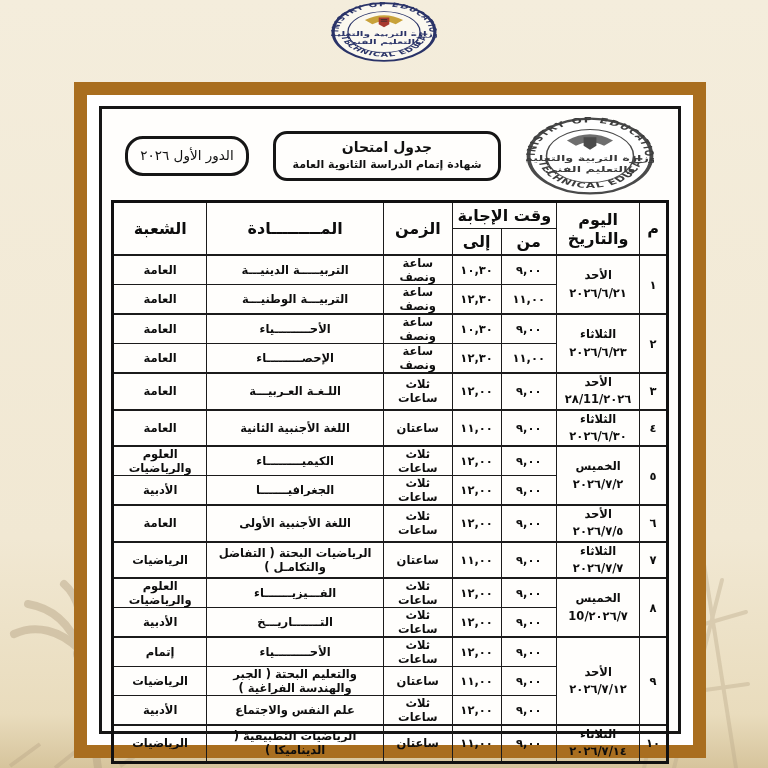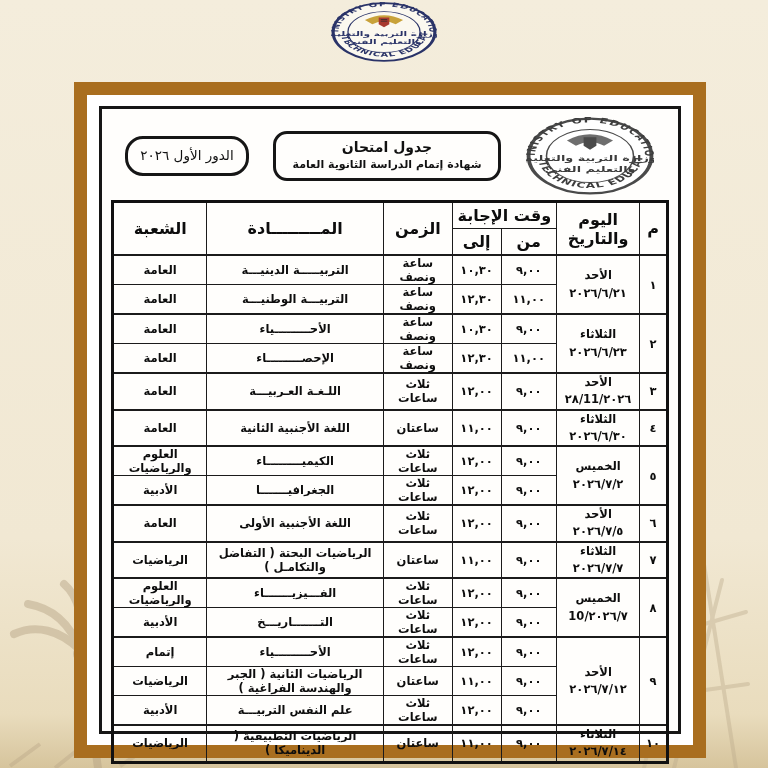--- a/index.html
+++ b/index.html
@@ -299,28 +299,28 @@
               <td>٩,٠٠</td>
               <td>١٢,٠٠</td>
               <td>ثلاث ساعات</td>
               <td class="col-subject">الأحـــــــــياء</td>
               <td>إتمام</td>
             </tr>
             <tr>
               <td>٩,٠٠</td>
               <td>١١,٠٠</td>
               <td>ساعتان</td>
-              <td class="col-subject">الرياضيات الثانية ( الجبر والهندسة الفراغية )</td>
+              <td class="col-subject">والتعليم البحتة ( الجبر والهندسة الفراغية )</td>
               <td>الرياضيات</td>
             </tr>
             <tr>
               <td>٩,٠٠</td>
               <td>١٢,٠٠</td>
               <td>ثلاث ساعات</td>
-              <td class="col-subject">علم النفس التربيـــة</td>
+              <td class="col-subject">علم النفس والاجتماع</td>
               <td>الأدبية</td>
             </tr>
             <tr class="group-start">
               <td class="col-num" rowspan="1">١٠</td>
               <td rowspan="1" class="col-date">
                 <div>الثلاثاء</div>
                 <div>٢٠٢٦/٧/١٤</div>
               </td>
               <td>٩,٠٠</td>
               <td>١١,٠٠</td>

